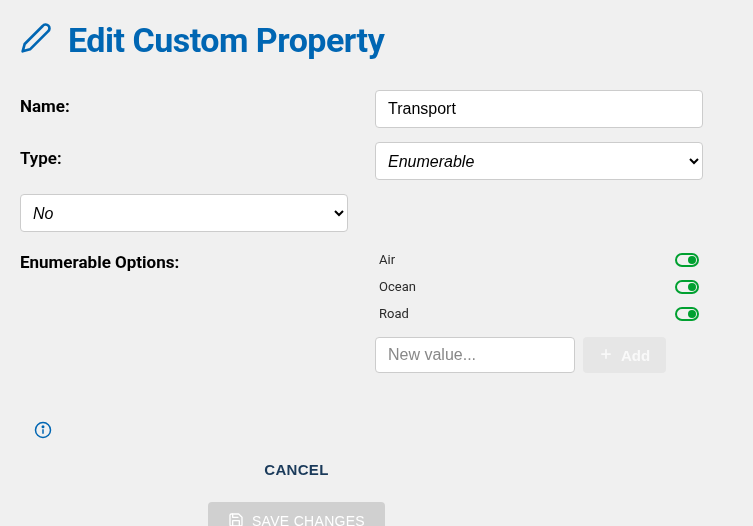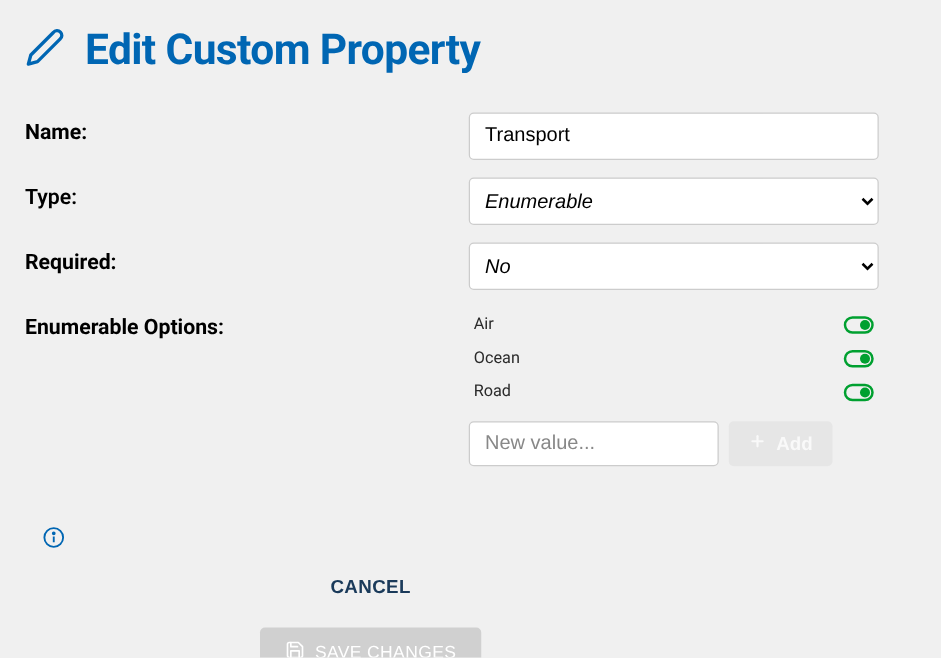--- a/index.html
+++ b/index.html
@@ -194,21 +194,20 @@
 <div class="form-row">
   <label class="form-label">Type:</label>
   <div class="form-control">
     <select class="select-input">
       <option>Enumerable</option>
     </select>
   </div>
 </div>
 
 <div class="form-row">
-  <label class="form-label bold">Required:</label>
   <div class="form-control">
     <select class="select-input">
       <option>No</option>
     </select>
   </div>
 </div>
 
 <div class="form-row">
   <label class="form-label bold">Enumerable Options:</label>
   <div class="options-container">

